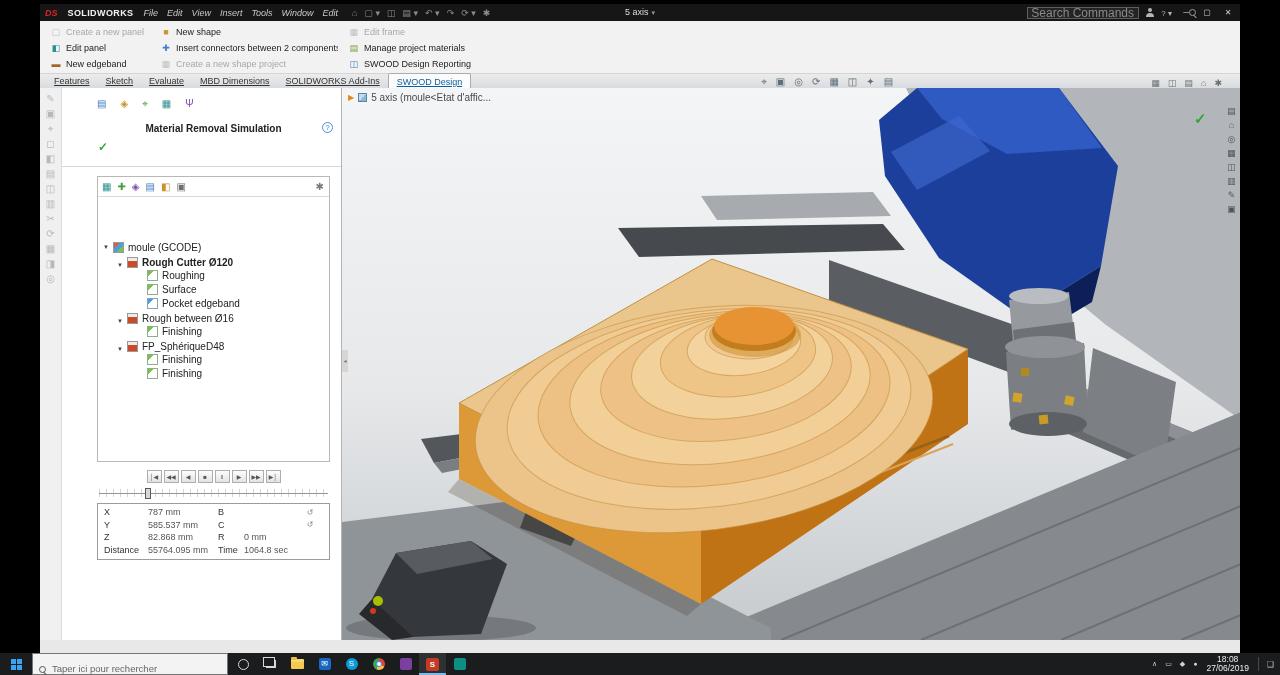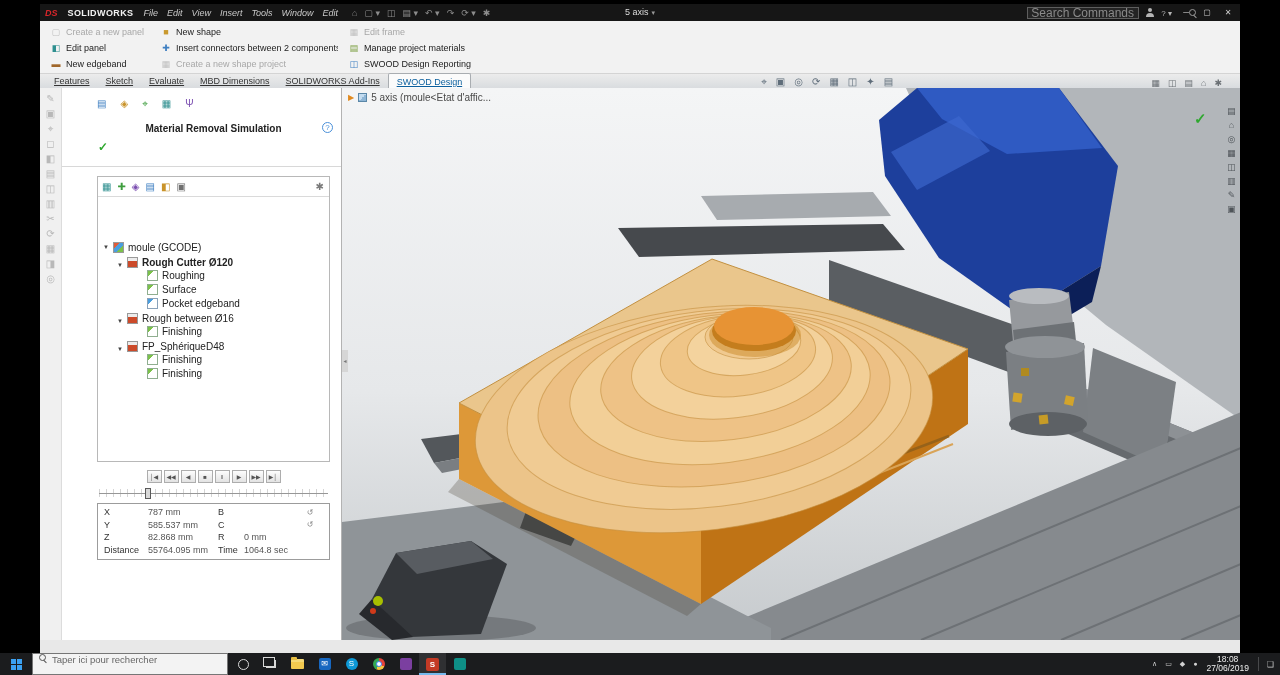--- a/index.html
+++ b/index.html
@@ -126,21 +126,21 @@
   .statusbar .units{color:#9a9a9a;}
   .statusbar .ic{color:#9a9a9a;font-size:8px;}
 
   
   .taskbar{position:absolute;left:0;top:653px;width:1280px;height:22px;background:#1b1c1e;
     display:flex;align-items:center;color:#ddd;}
   .start{width:32px;height:22px;display:flex;align-items:center;justify-content:center;}
   .win-logo{width:5px;height:5px;background:#3ba1f2;box-shadow:6px 0 0 #3ba1f2,0 6px 0 #3ba1f2,6px 6px 0 #3ba1f2;
     margin:-5px 5px 0 0;}
   .tb-search{width:196px;height:22px;background:#f3f3f3;border:1px solid #767676;display:flex;
-    align-items:flex-start;gap:5px;padding:0 6px;}
+    align-items:flex-end;gap:5px;padding:0 6px;}
   .tb-search .mag-icon::before{border-color:#555;}
   .tb-search .mag-icon::after{background:#555;}
   .tb-search input{flex:1;border:0;outline:none;background:transparent;font-size:9.5px;color:#555;
     font-family:"Liberation Sans",sans-serif;}
   .tb-search input::placeholder{color:#666;}
   .tb-apps{display:flex;height:22px;margin-left:2px;}
   .tb-app{width:27px;height:22px;display:flex;align-items:center;justify-content:center;}
   .tb-app.active{background:rgba(255,255,255,.09);box-shadow:inset 0 -2px 0 #76b9ed;}
   .tray{margin-left:auto;display:flex;align-items:center;gap:9px;padding-right:6px;}
   .tray .ic{color:#d2d2d2;font-size:7px;}

